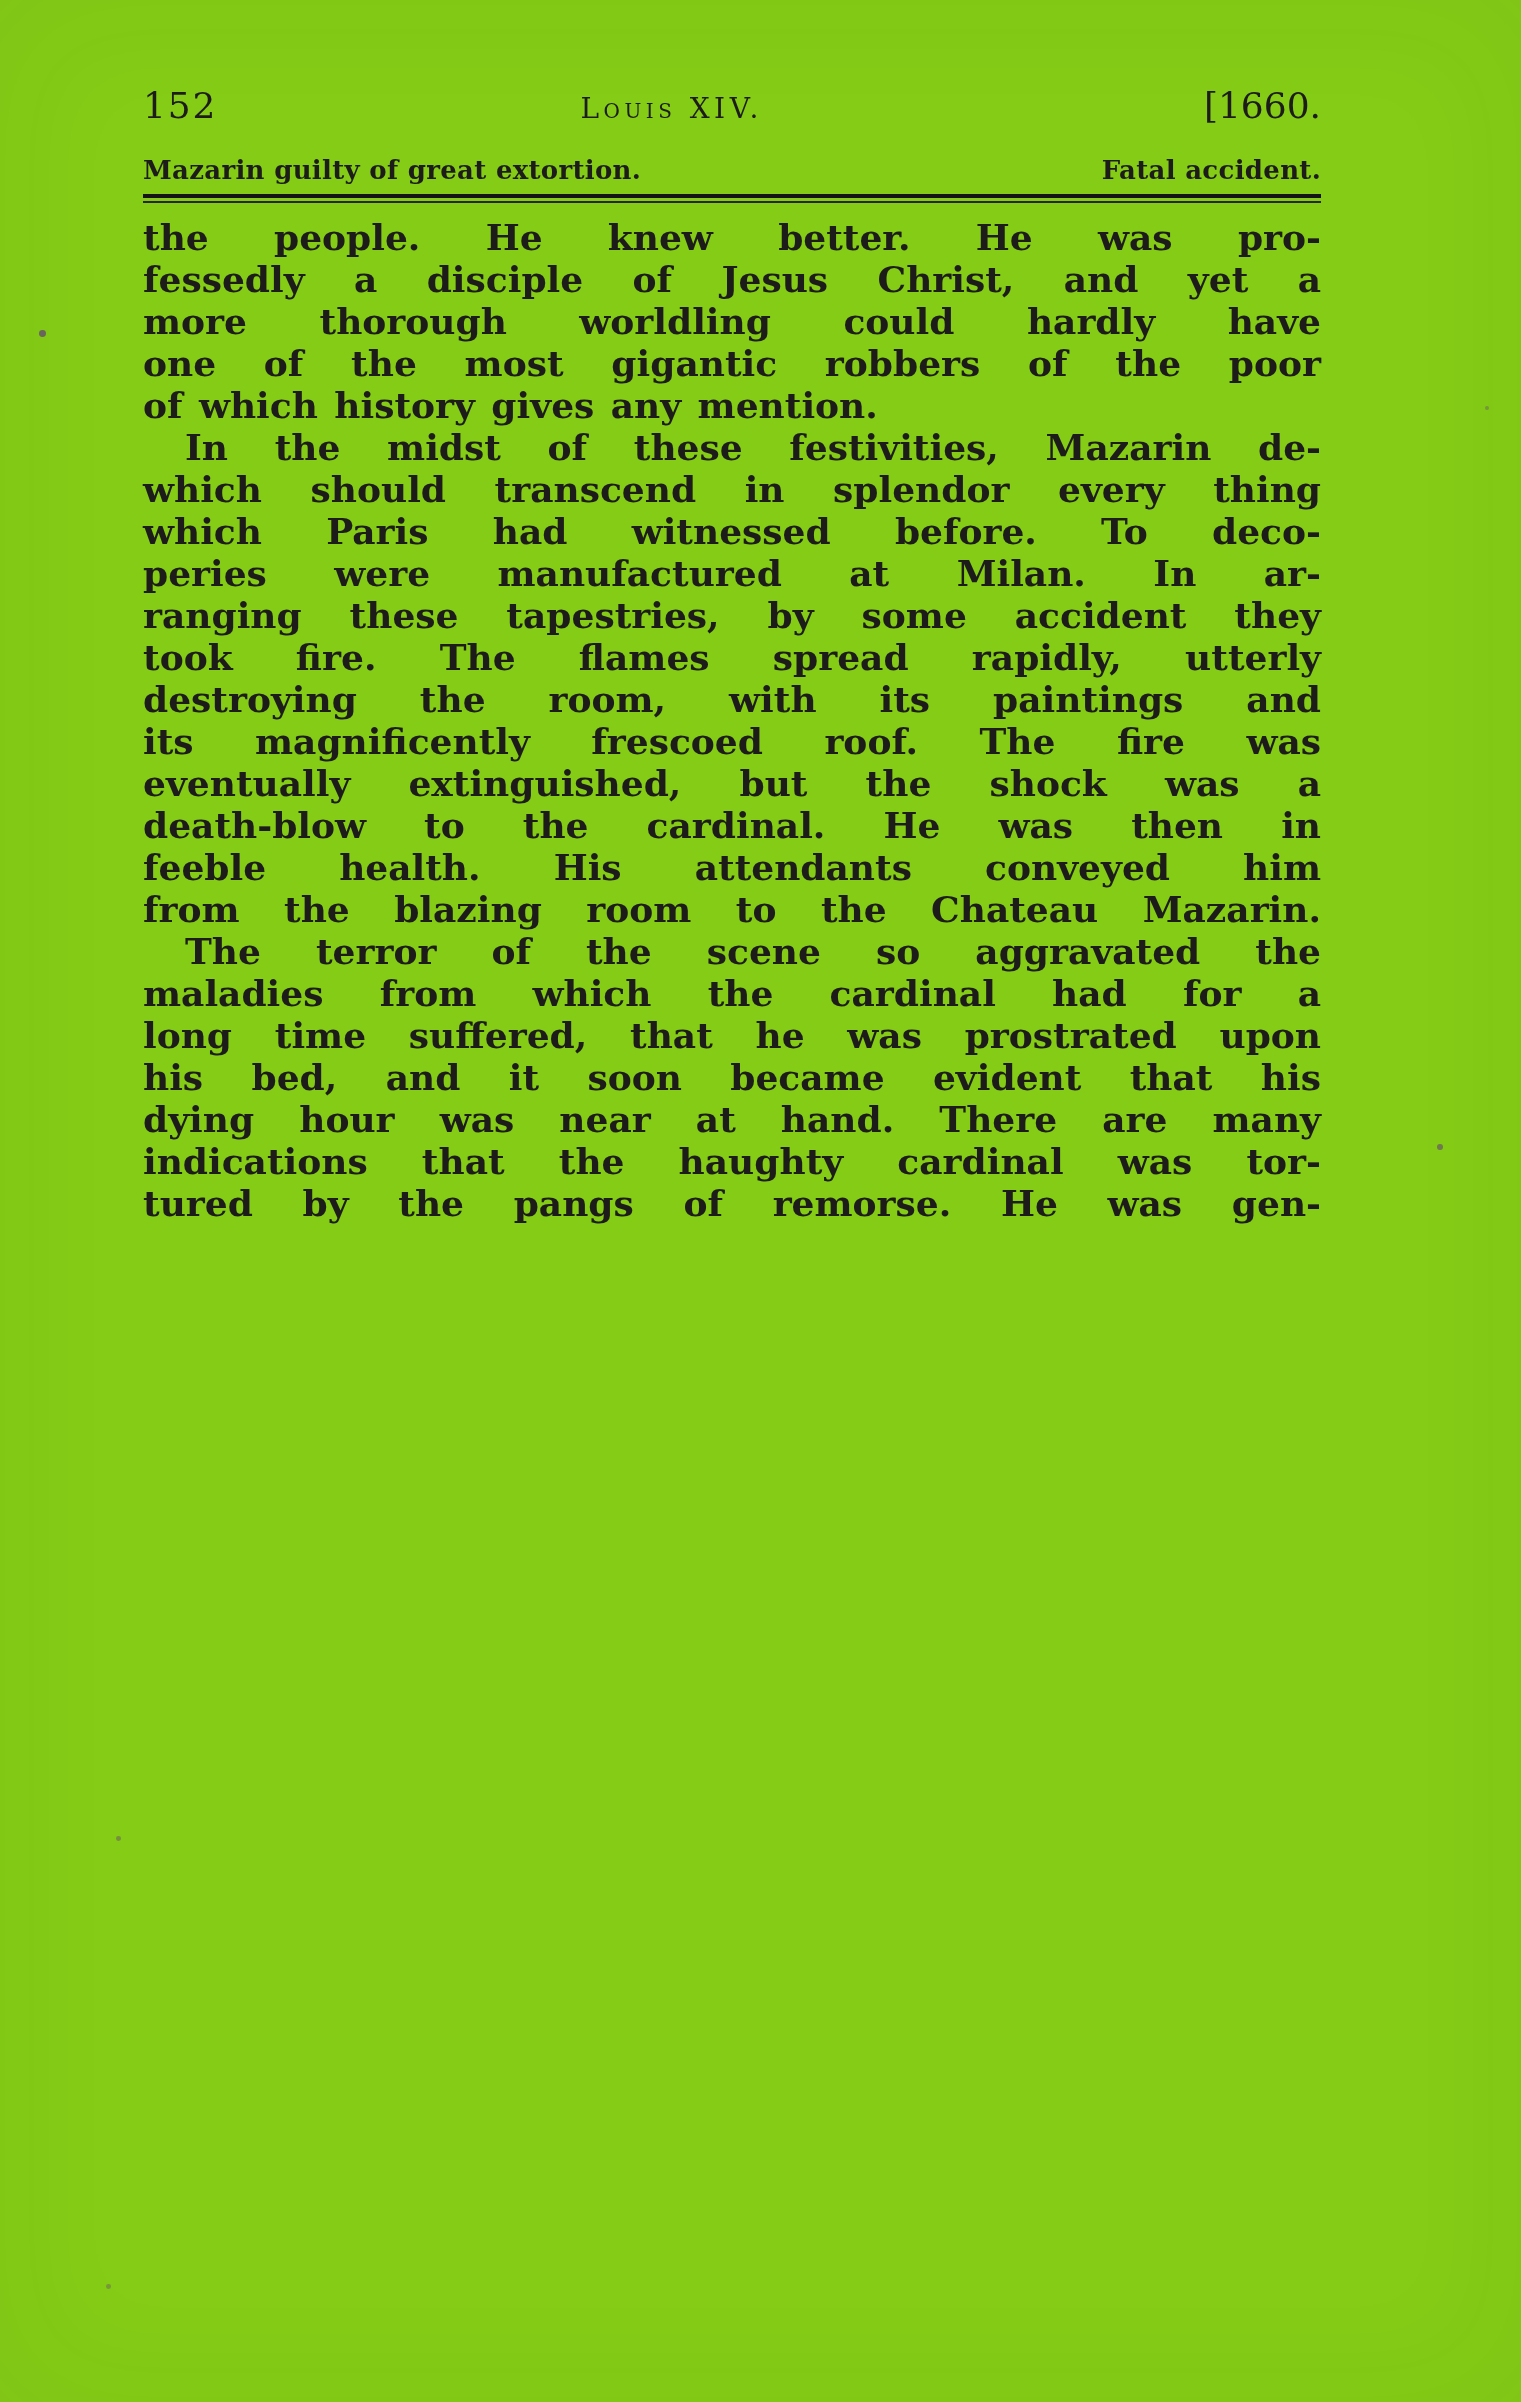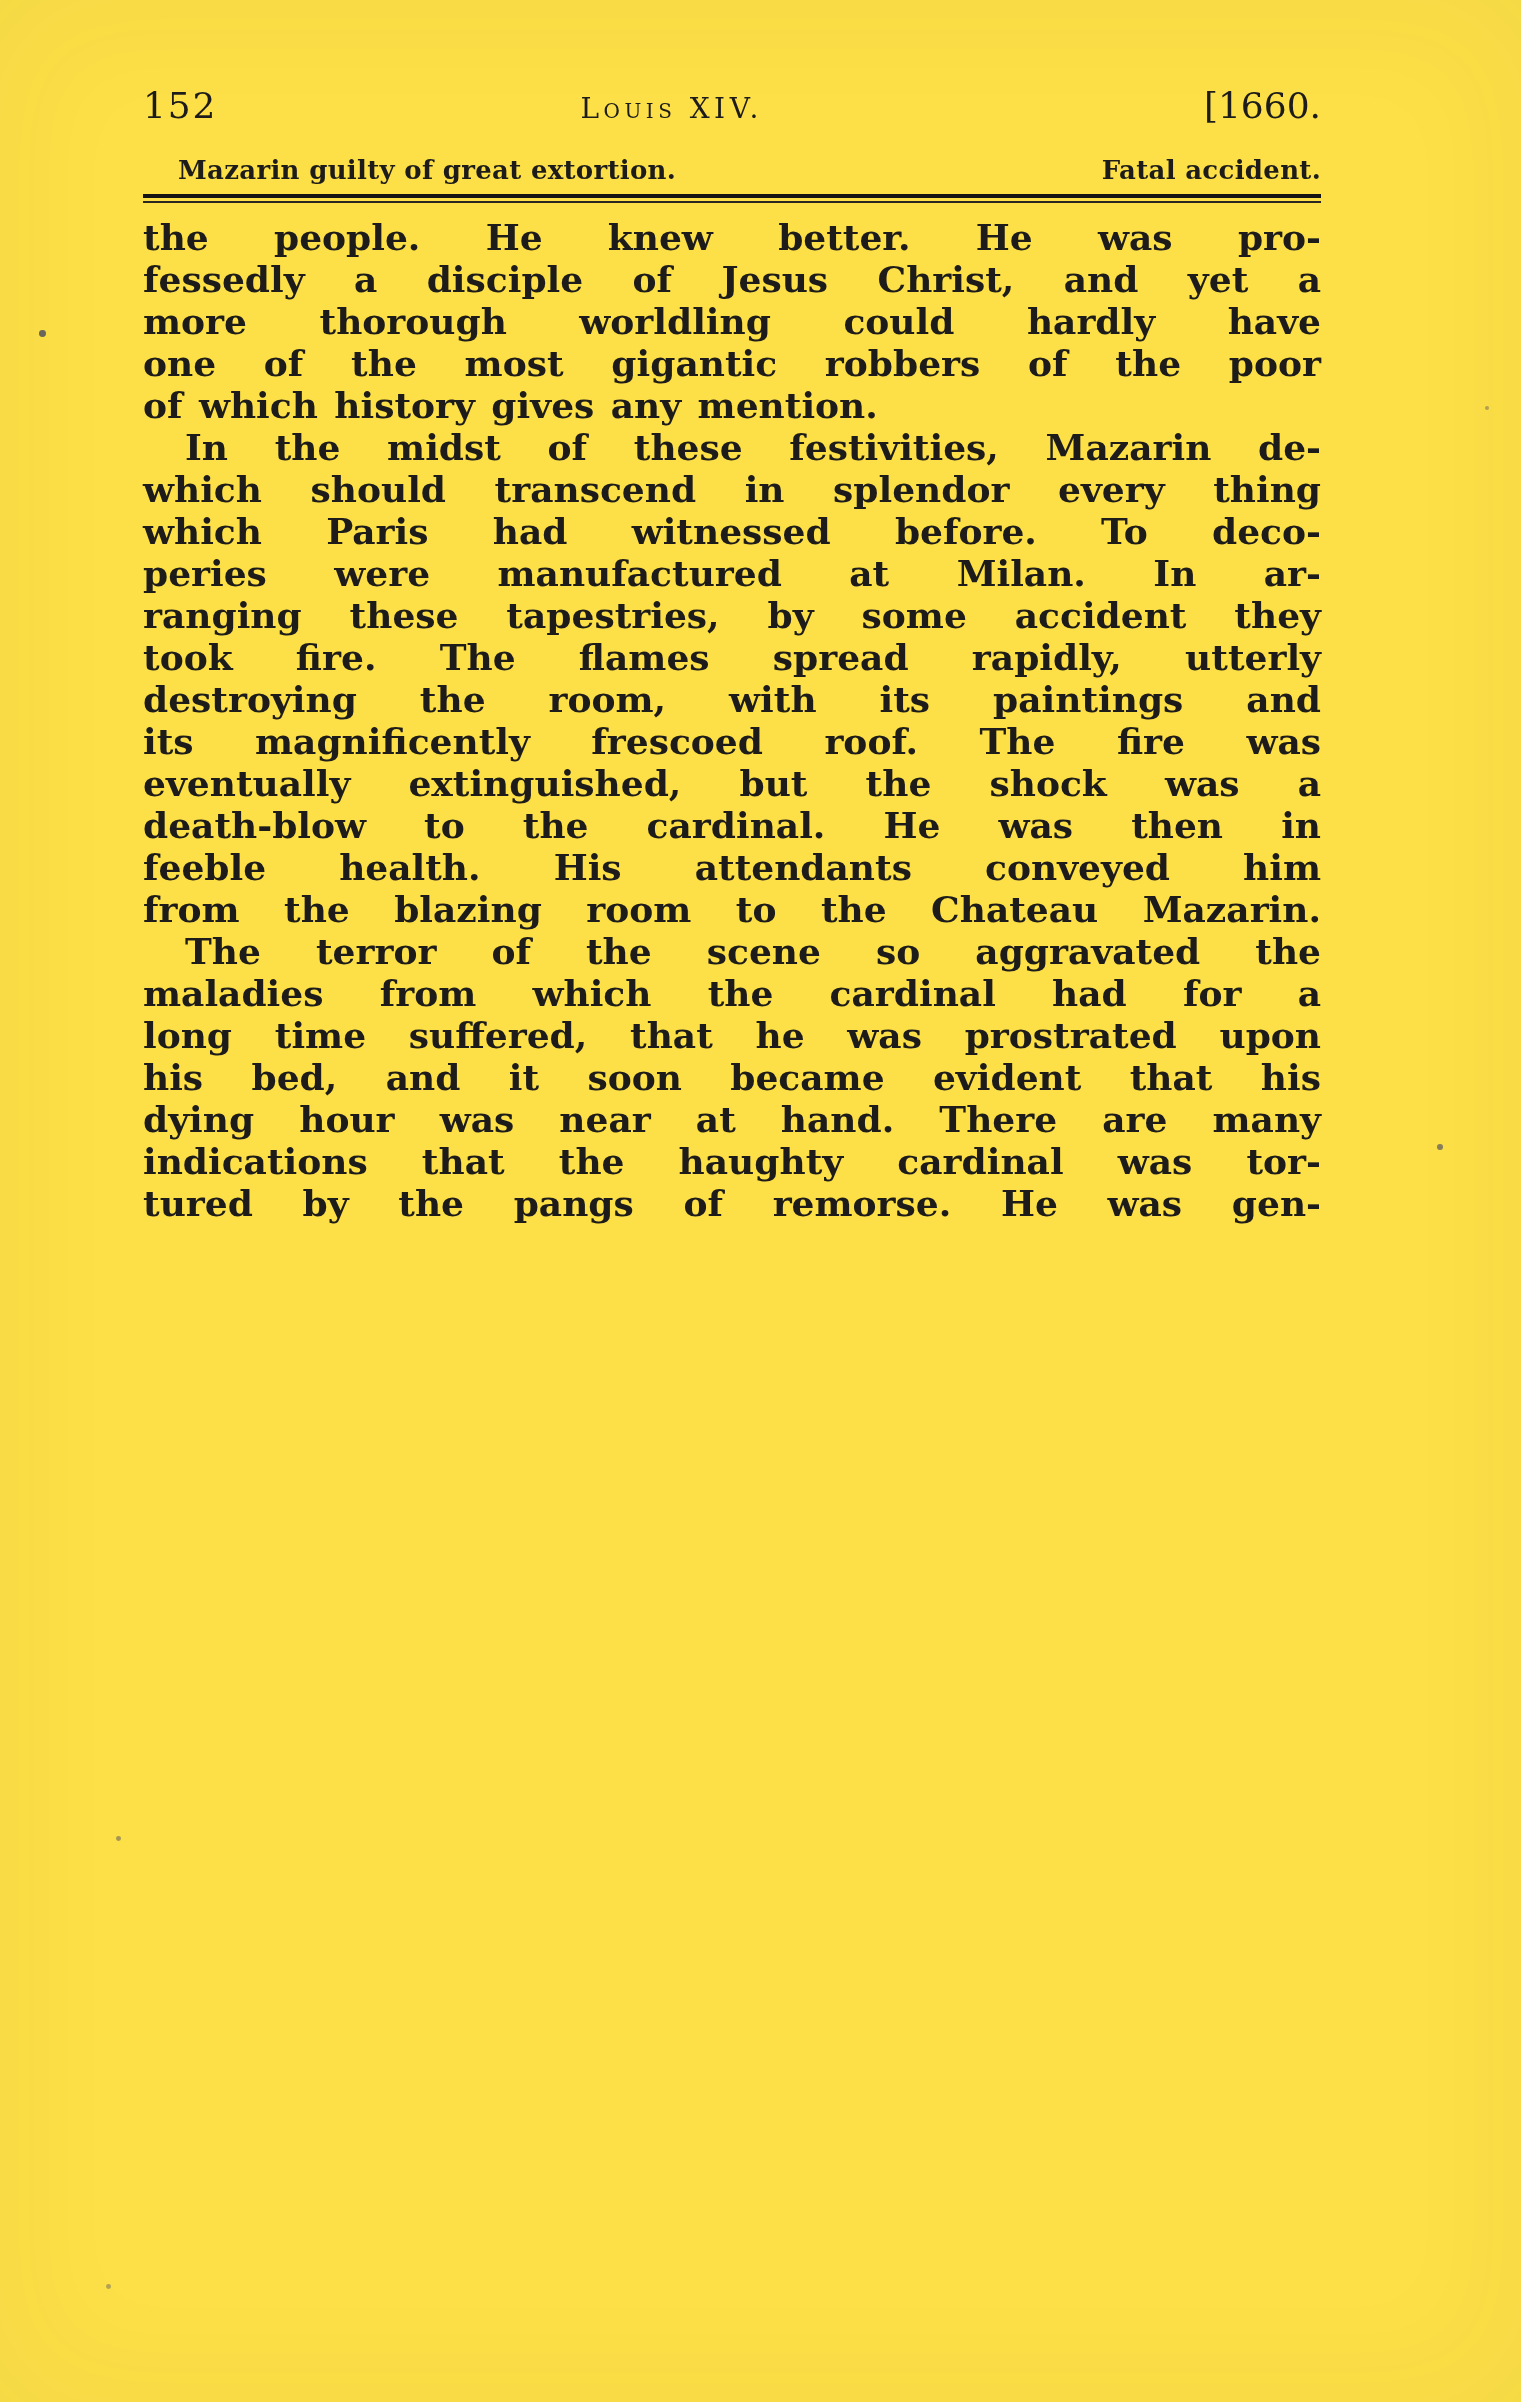--- a/index.html
+++ b/index.html
@@ -5,21 +5,21 @@
   html, body {
     margin: 0;
     padding: 0;
     background: #e9e7e2;
   }
   .page {
     position: relative;
     width: 1522px;
     height: 2402px;
     margin: 0 auto;
-    background: #fde047;
+    background: #84cc16;
     color: #1d1c1a;
     font-family: "DejaVu Serif", "Liberation Serif", serif;
     overflow: hidden;
     box-shadow: inset 0 0 135px rgba(60,55,45,0.05);
   }
   .content {
     position: absolute;
     left: 143px;
     top: 85px;
     width: 1178px;
@@ -43,21 +43,20 @@
     font-size: 36px;
   }
   .subheader {
     display: flex;
     justify-content: space-between;
     align-items: baseline;
     margin-top: 29px;
     font-size: 26px;
     font-weight: 700;
     letter-spacing: 0.3px;
-    margin-left: 35px;
   }
   .rule-thick {
     margin-top: 8.7px;
     height: 3.9px;
     background: #161412;
   }
   .rule-thin {
     margin-top: 3.9px;
     height: 1.9px;
     background: #2a2622;

